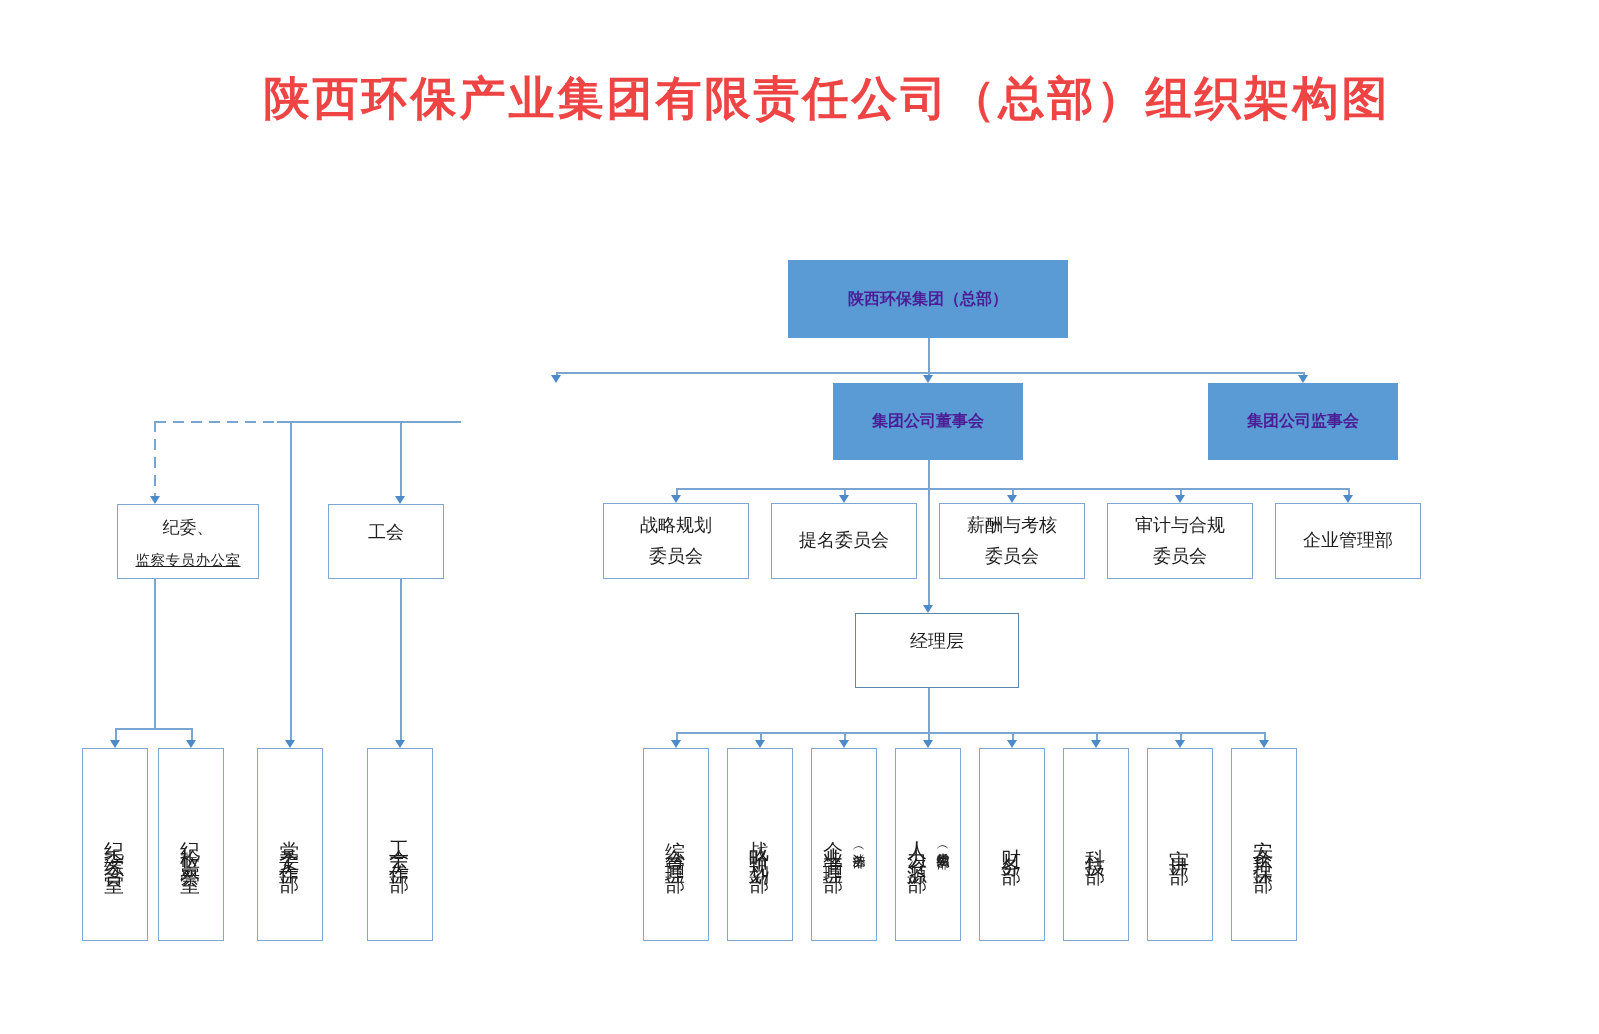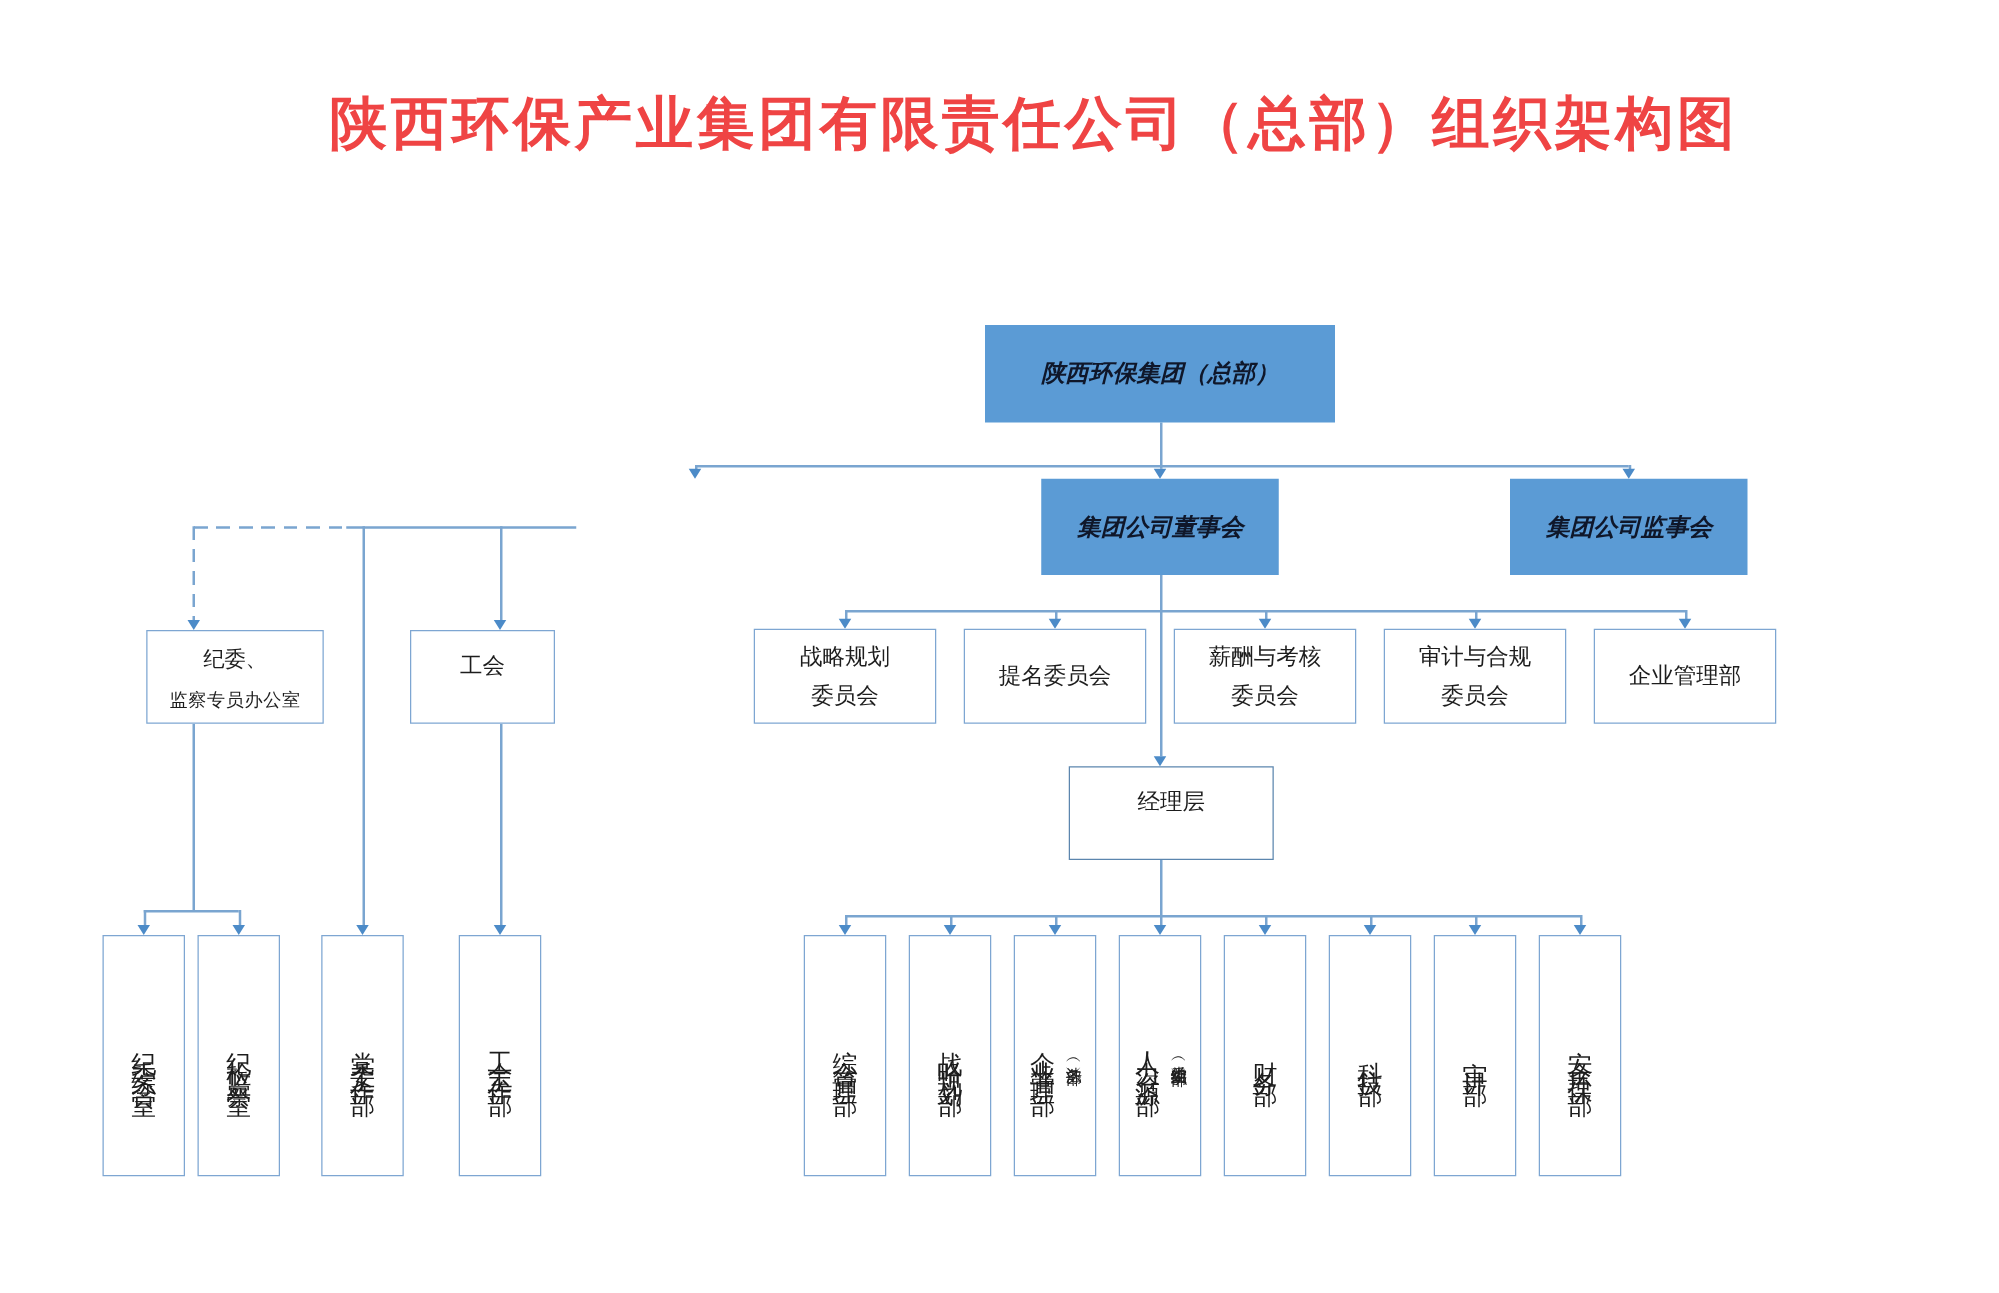--- a/index.html
+++ b/index.html
@@ -15,30 +15,30 @@
 
   .title{
     position:absolute;top:68px;left:0;width:100%;box-sizing:border-box;
     padding-left:55px;text-align:center;
     font-family:"DejaVu Serif","Liberation Serif",serif;
     font-size:46px;font-weight:900;letter-spacing:3px;color:#ef4444;
   }
 
   .node{position:absolute;box-sizing:border-box;display:flex;flex-direction:column;
         align-items:center;justify-content:center;text-align:center;}
-  .blue{background:var(--accent);color:#0f172a;font-weight:bold;font-size:19px;font-style:italic;}
+  .blue{background:var(--accent);color:#4c1d95;font-weight:bold;font-size:16px;}
   .white{background:#ffffff;border:1.5px solid var(--border);font-size:18px;}
   .mgmt{border-color:#5C86AE;}
   .topline{justify-content:flex-start;padding-top:15px;}
   .committee{line-height:1.75;}
   .committee .l2:empty{display:none;}
 
   .disc{justify-content:space-between;padding:11px 2px 8px 2px;margin-left:34px;}
   .disc .l1{font-size:17px;}
-  .disc .l2{font-size:14.5px;letter-spacing:0.5px;}
+  .disc .l2{font-size:14.5px;letter-spacing:0.5px;text-decoration:underline;}
 
   .vbox{flex-direction:row;align-items:center;justify-content:center;gap:2px;}
   .vmain{writing-mode:vertical-rl;text-orientation:mixed;font-size:20px;letter-spacing:8px;}
   .vparen{writing-mode:vertical-rl;text-orientation:mixed;font-size:13px;letter-spacing:1px;}
   .vparen:empty{display:none;}
 
   .hl{position:absolute;height:1.5px;background:var(--line);}
   .vl{position:absolute;width:1.5px;background:var(--line);}
   .hd{position:absolute;height:1.8px;background:repeating-linear-gradient(90deg,var(--line) 0 11px,transparent 11px 18px);}
   .vd{position:absolute;width:1.8px;background:repeating-linear-gradient(180deg,var(--line) 0 11px,transparent 11px 18px);}

